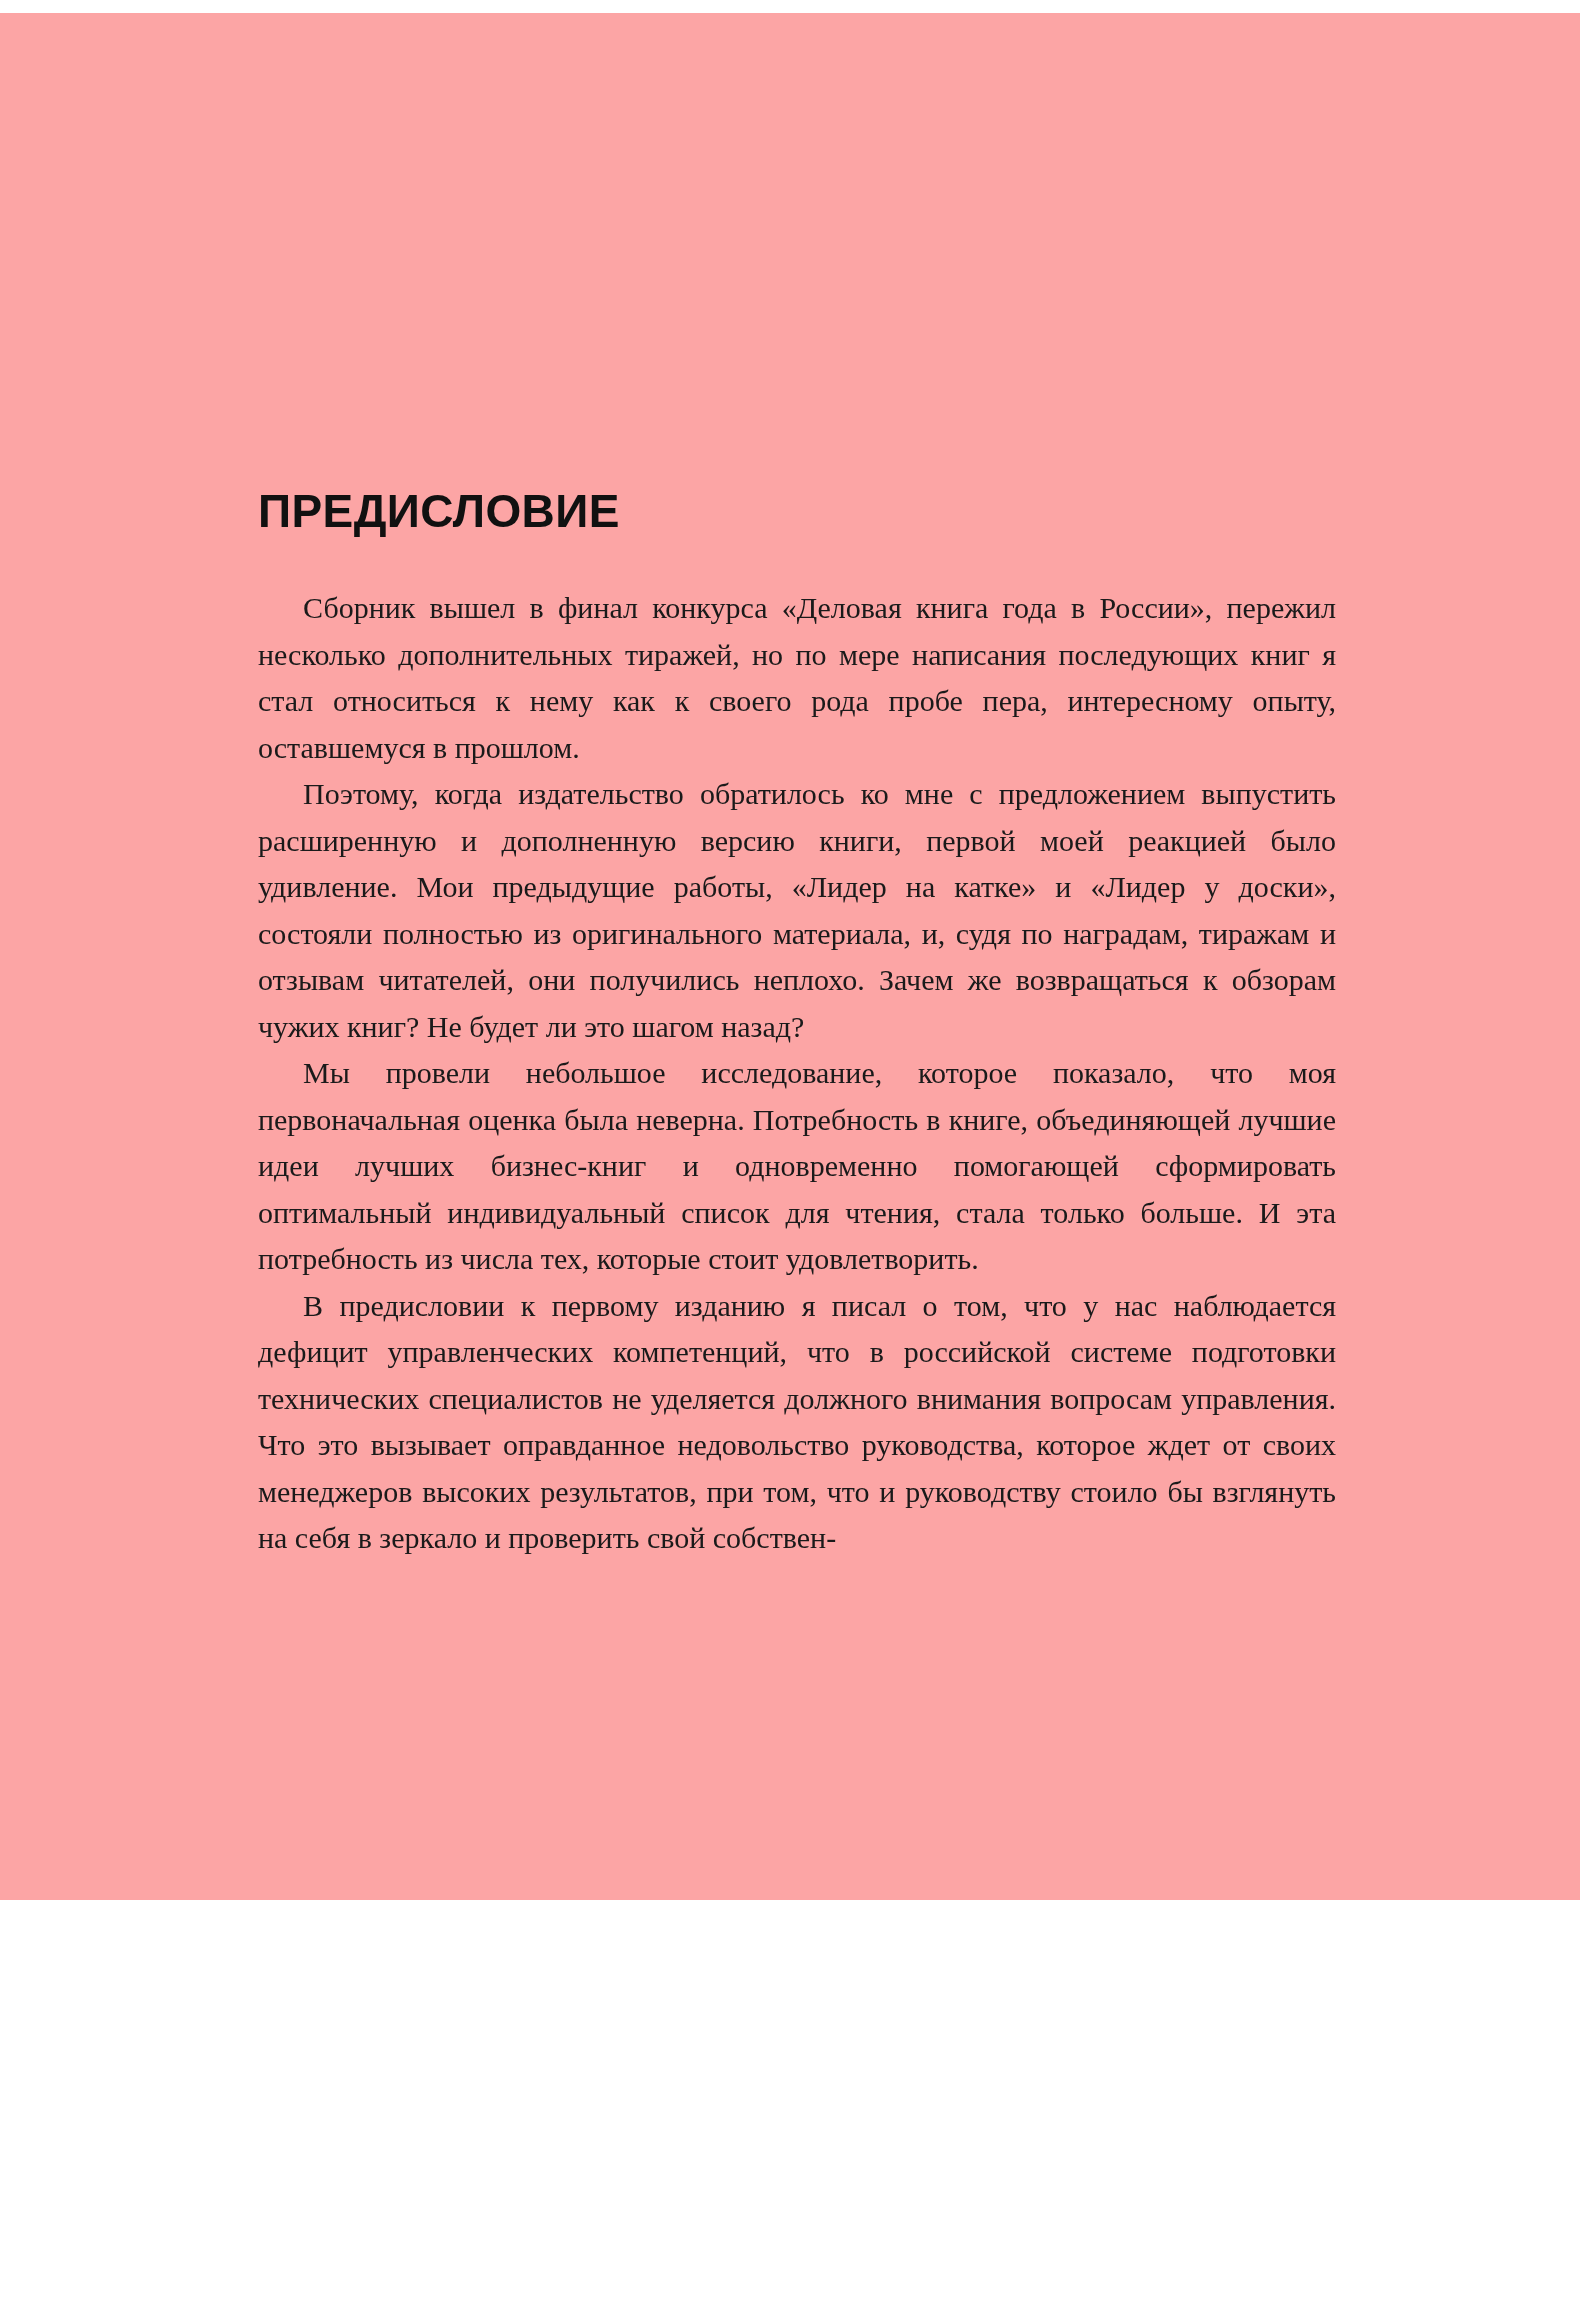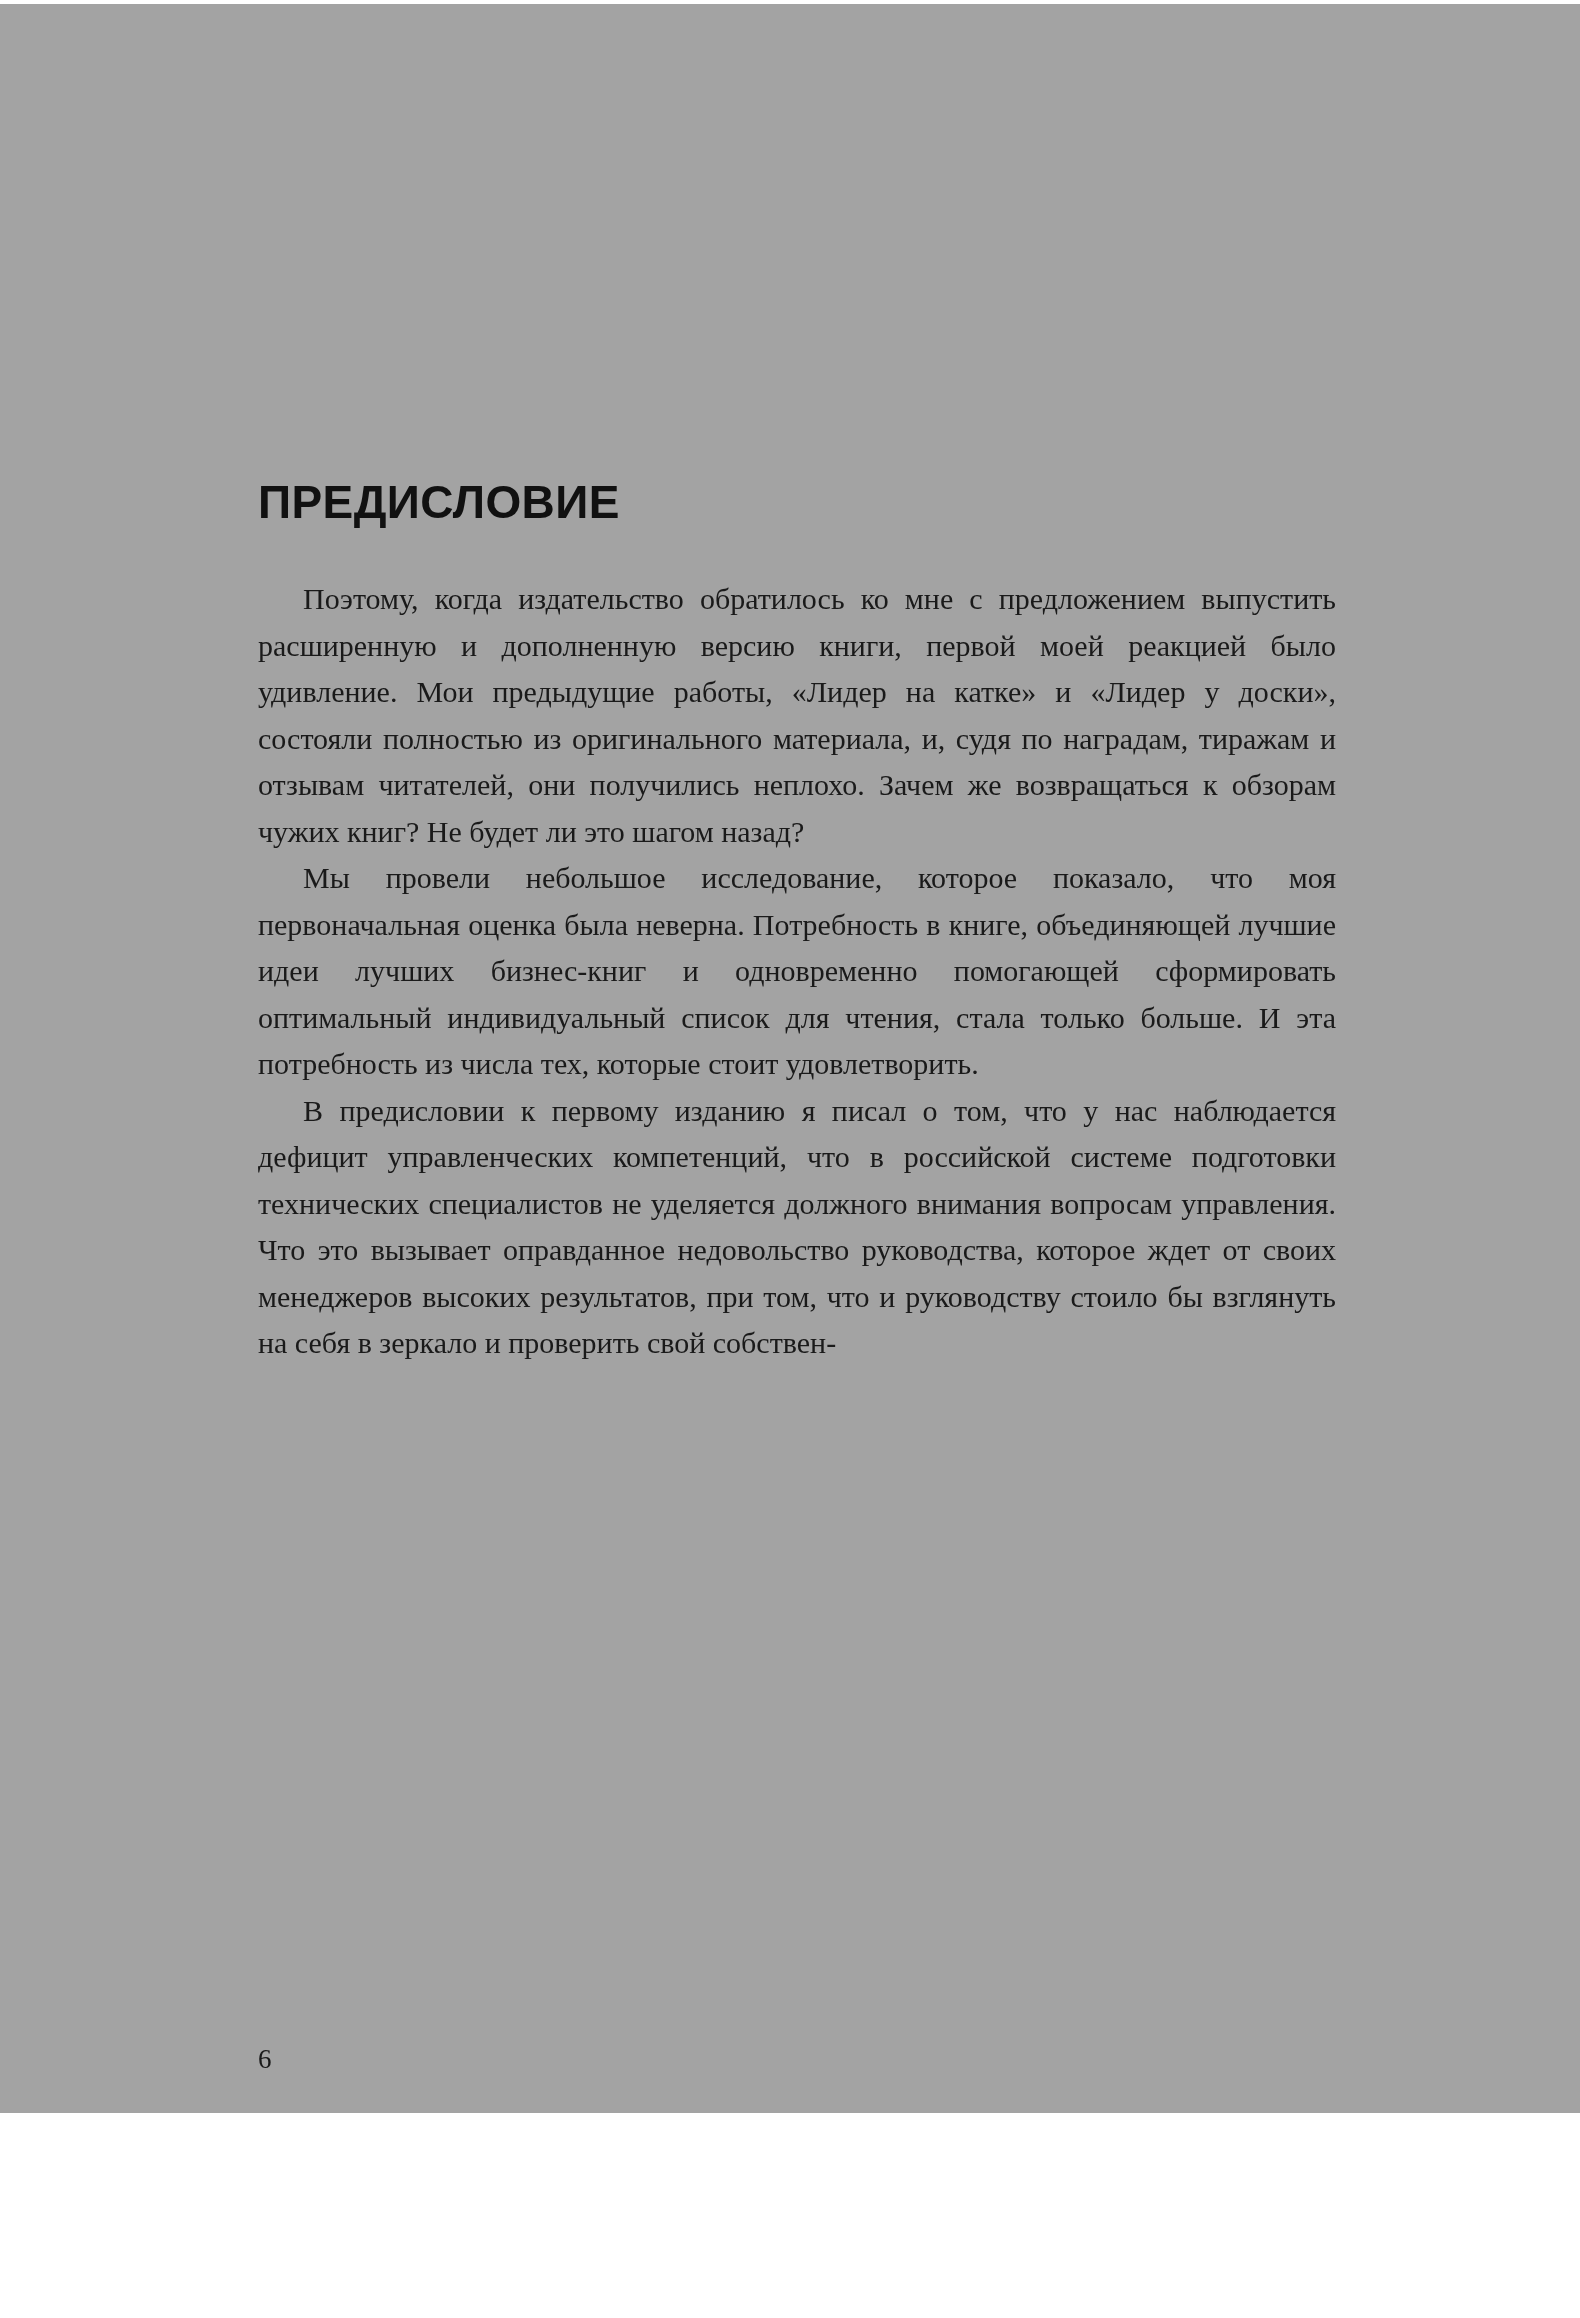--- a/index.html
+++ b/index.html
@@ -3,23 +3,23 @@
 <meta charset="utf-8">
 <style>
   html, body {
     margin: 0;
     padding: 0;
     background: #ffffff;
   }
   .page {
     position: relative;
     width: 1581px;
-    height: 2109px;
-    background: #a3a3a3;
-    margin: 4px auto;
+    height: 1887px;
+    background: #fca5a5;
+    margin: 13px auto;
     overflow: hidden;
   }
   .content {
     position: absolute;
     left: 258px;
     top: 474px;
     width: 1078px;
   }
   .chapter-title {
     font-family: "Liberation Sans", sans-serif;
@@ -59,20 +59,21 @@
 </head>
 <body>
 
 <div class="page">
 
   <div class="content">
 
     <h1 class="chapter-title">ПРЕДИСЛОВИЕ</h1>
 
 
+    <p class="body-text indent">Сборник вышел в финал конкурса «Деловая книга года в России», пережил несколько дополнительных тиражей, но по мере написания последующих книг я стал относиться к нему как к своего рода пробе пера, интересному опыту, оставшемуся в прошлом.</p>
 
     <p class="body-text indent">Поэтому, когда издательство обратилось ко мне с предложением выпустить расширенную и дополненную версию книги, первой моей реакцией было удивление. Мои предыдущие работы, «Лидер на катке» и «Лидер у доски», состояли полностью из оригинального материала, и, судя по наградам, тиражам и отзывам читателей, они получились неплохо. Зачем же возвращаться к обзорам чужих книг? Не будет ли это шагом назад?</p>
 
     <p class="body-text indent">Мы провели небольшое исследование, которое показало, что моя первоначальная оценка была неверна. Потребность в книге, объединяющей лучшие идеи лучших бизнес-книг и одновременно помогающей сформировать оптимальный индивидуальный список для чтения, стала только больше. И эта потребность из числа тех, которые стоит удовлетворить.</p>
 
     <p class="body-text indent">В предисловии к первому изданию я писал о том, что у нас наблюдается дефицит управленческих компетенций, что в российской системе подготовки технических специалистов не уделяется должного внимания вопросам управления. Что это вызывает оправданное недовольство руководства, которое ждет от своих менеджеров высоких результатов, при том, что и руководству стоило бы взглянуть на себя в зеркало и проверить свой собствен-</p>
 
   </div>
 
   <div class="page-number">6</div>

